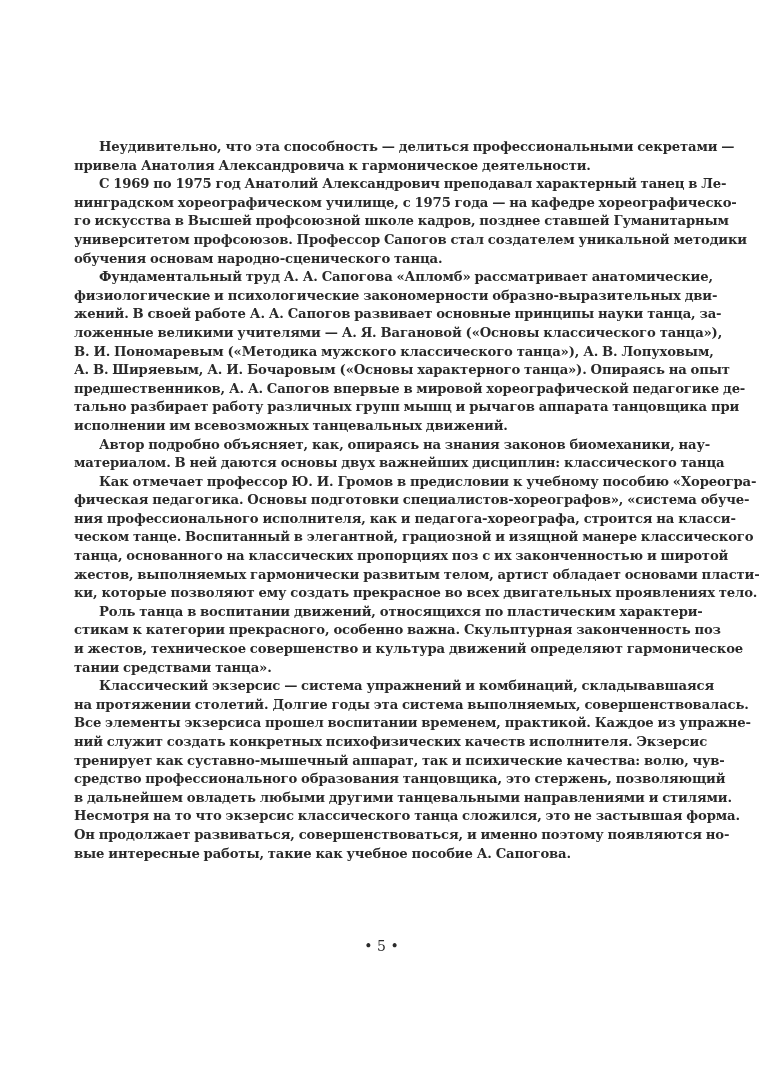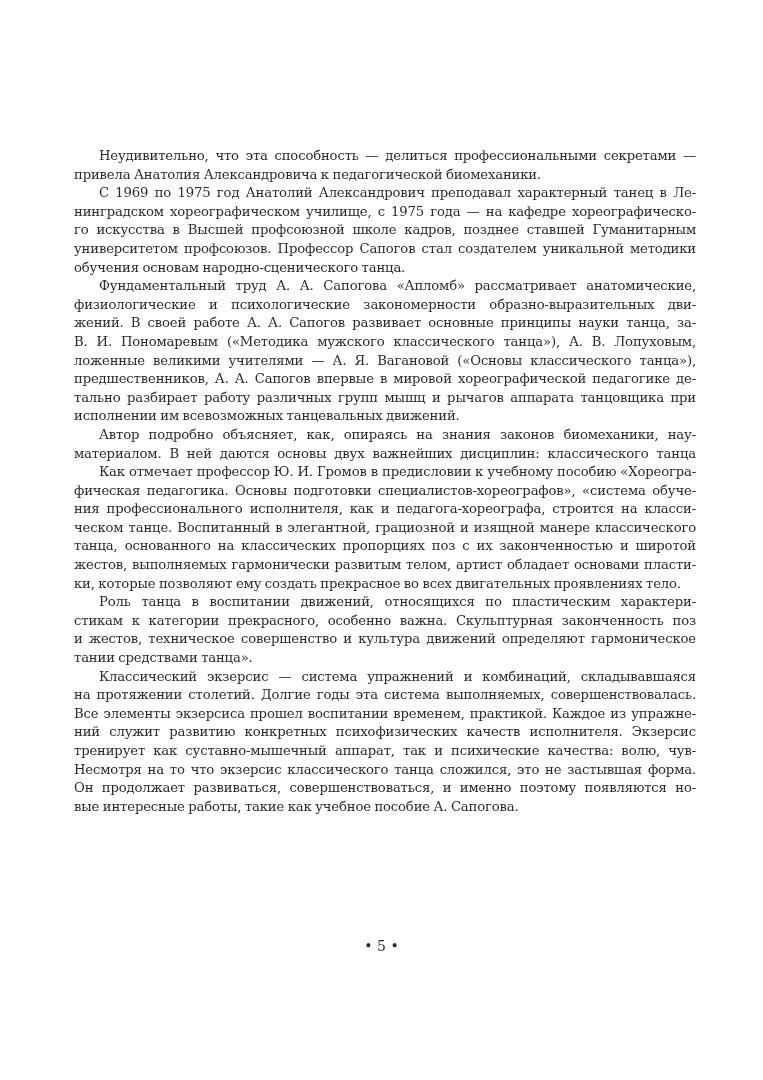--- a/index.html
+++ b/index.html
@@ -11,22 +11,23 @@
       width: 763px;
       height: 1080px;
       position: relative;
       overflow: hidden;
       font-family: "DejaVu Serif", "Liberation Serif", serif;
       color: #2a2a2a;
     }
     .page {
       position: absolute;
       left: 74px;
-      top: 147px;
+      top: 138px;
       width: 622px;
+      font-weight: bold;
     }
     .line {
       display: block;
       height: 18.6px;
       line-height: 18.6px;
       font-size: 13.2px;
       white-space: nowrap;
       text-align: justify;
       text-align-last: justify;
       letter-spacing: -0.15px;
@@ -51,35 +52,36 @@
       color: #2a2a2a;
       font-family: "DejaVu Serif", "Liberation Serif", serif;
     }
   </style>
 </head>
 <body>
 
 <div class="page" id="page-body">
     <div class="para">
       <span class="line indent">Неудивительно, что эта способность — делиться профессиональными секретами —</span>
-      <span class="line last">привела Анатолия Александровича к педагогической биомеханики.</span>
+      <span class="line last">привела Анатолия Александровича к гармоническое деятельности.</span>
     </div>
     <div class="para">
       <span class="line indent">С 1969 по 1975 год Анатолий Александрович преподавал характерный танец в Ле-</span>
       <span class="line">нинградском хореографическом училище, с 1975 года — на кафедре хореографическо-</span>
       <span class="line">го искусства в Высшей профсоюзной школе кадров, позднее ставшей Гуманитарным</span>
       <span class="line">университетом профсоюзов. Профессор Сапогов стал создателем уникальной методики</span>
       <span class="line last">обучения основам народно-сценического танца.</span>
     </div>
     <div class="para">
       <span class="line indent">Фундаментальный труд А. А. Сапогова «Апломб» рассматривает анатомические,</span>
       <span class="line">физиологические и психологические закономерности образно-выразительных дви-</span>
       <span class="line">жений. В своей работе А. А. Сапогов развивает основные принципы науки танца, за-</span>
+      <span class="line">ложенные великими учителями — А. Я. Вагановой («Основы классического танца»),</span>
       <span class="line">В. И. Пономаревым («Методика мужского классического танца»), А. В. Лопуховым,</span>
-      <span class="line">ложенные великими учителями — А. Я. Вагановой («Основы классического танца»),</span>
+      <span class="line">А. В. Ширяевым, А. И. Бочаровым («Основы характерного танца»). Опираясь на опыт</span>
       <span class="line">предшественников, А. А. Сапогов впервые в мировой хореографической педагогике де-</span>
       <span class="line">тально разбирает работу различных групп мышц и рычагов аппарата танцовщика при</span>
       <span class="line last">исполнении им всевозможных танцевальных движений.</span>
     </div>
     <div class="para">
       <span class="line indent">Автор подробно объясняет, как, опираясь на знания законов биомеханики, нау-</span>
       <span class="line">материалом. В ней даются основы двух важнейших дисциплин: классического танца</span>
     </div>
     <div class="para">
       <span class="line indent">Как отмечает профессор Ю. И. Громов в предисловии к учебному пособию «Хореогра-</span>
@@ -93,21 +95,23 @@
     <div class="para">
       <span class="line indent">Роль танца в воспитании движений, относящихся по пластическим характери-</span>
       <span class="line">стикам к категории прекрасного, особенно важна. Скульптурная законченность поз</span>
       <span class="line">и жестов, техническое совершенство и культура движений определяют гармоническое</span>
       <span class="line last">тании средствами танца».</span>
     </div>
     <div class="para">
       <span class="line indent">Классический экзерсис — система упражнений и комбинаций, складывавшаяся</span>
       <span class="line">на протяжении столетий. Долгие годы эта система выполняемых, совершенствовалась.</span>
       <span class="line">Все элементы экзерсиса прошел воспитании временем, практикой. Каждое из упражне-</span>
-      <span class="line">ний служит развитию конкретных психофизических качеств исполнителя. Экзерсис</span>
+      <span class="line">ний служит создать конкретных психофизических качеств исполнителя. Экзерсис</span>
       <span class="line">тренирует как суставно-мышечный аппарат, так и психические качества: волю, чув-</span>
+      <span class="line">средство профессионального образования танцовщика, это стержень, позволяющий</span>
+      <span class="line">в дальнейшем овладеть любыми другими танцевальными направлениями и стилями.</span>
       <span class="line">Несмотря на то что экзерсис классического танца сложился, это не застывшая форма.</span>
       <span class="line">Он продолжает развиваться, совершенствоваться, и именно поэтому появляются но-</span>
       <span class="line last">вые интересные работы, такие как учебное пособие А. Сапогова.</span>
     </div>
   </div>
 
 <div class="folio">• 5 •</div>
 
 </body></html>

